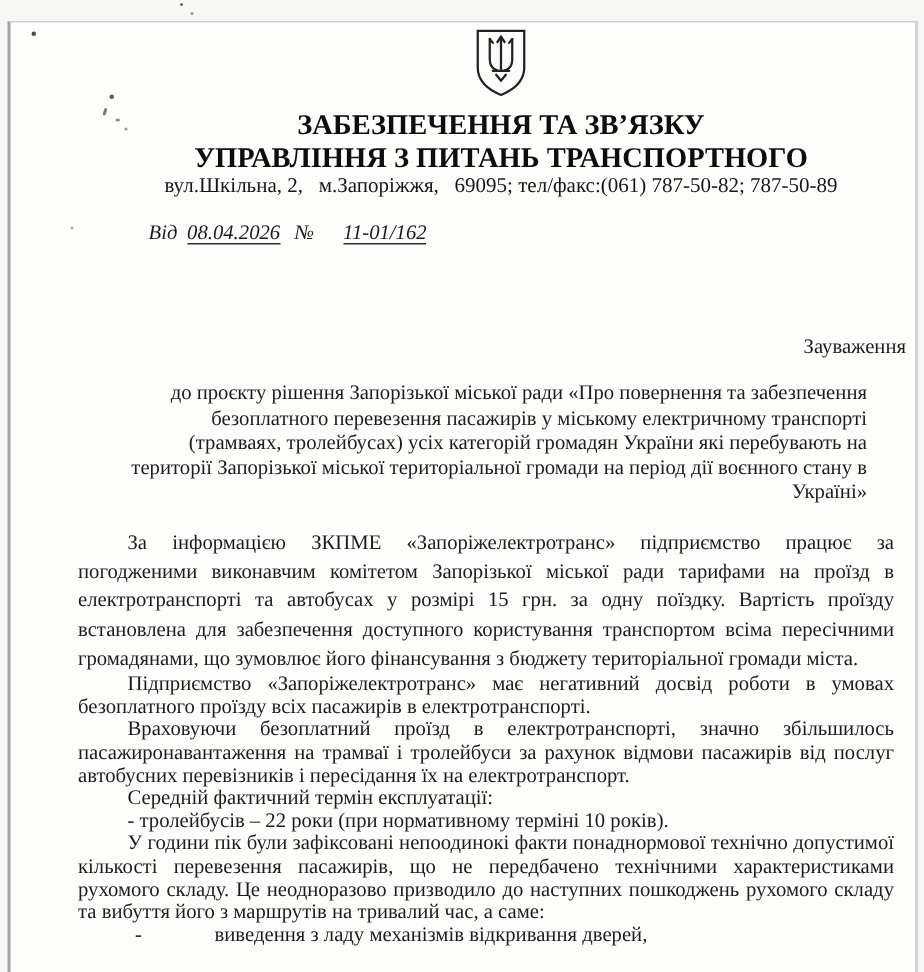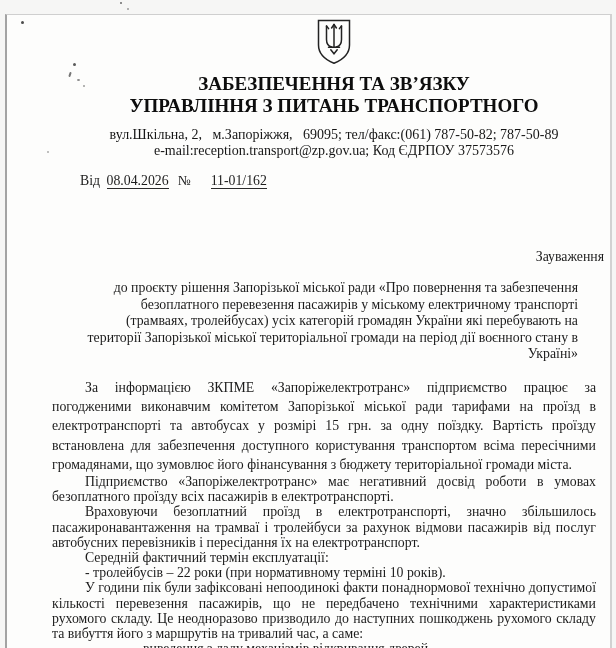--- a/index.html
+++ b/index.html
@@ -25,24 +25,24 @@
     color: #1c1c1c;
   }
 
   
   .letterhead { text-align: center; transform: translateX(10px); }
   .emblem-wrap { margin-top: 4px; height: 46px; }
   .org { font-weight: bold; font-size: 19px; line-height: 22px; color: #0d0d0d; }
   .org-block { margin-top: 8px; }
   .org1 { word-spacing: 11px; }
   .contact { font-size: 14px; line-height: 16px; white-space: pre-wrap; color: #161616; }
-  .contact-block { margin-top: 10px; font-family: Liberation Serif, serif; }
+  .contact-block { margin-top: 0; font-family: Liberation Serif, serif; }
 
   
-  .ref-line { margin-top: 14px; margin-left: 28px; font-size: 13.8px; line-height: 16px; }
+  .ref-line { margin-top: 14px; margin-left: 47px; font-size: 13.8px; line-height: 16px; font-style: italic; }
   .u { border-bottom: 1px solid #2a2a2a; padding-bottom: 0px; }
   .ref-date { margin-left: 3px; }
   .ref-no-sign { margin-left: 6px; }
   .ref-number { margin-left: 16px; }
 
   
   .title-block { margin-top: 59px; text-align: right; transform: translateX(8px); }
   .doc-title { font-size: 13.8px; line-height: 17px; }
   .doc-subtitle {
     font-size: 13.8px; line-height: 16.6px;
@@ -101,21 +101,20 @@
         </span>
       </div>
 
       <div class="org-block">
         <div class="org">ЗАБЕЗПЕЧЕННЯ ТА ЗВ’ЯЗКУ</div>
         <div class="org">УПРАВЛІННЯ З ПИТАНЬ ТРАНСПОРТНОГО</div>
       </div>
 
       <div class="contact-block">
         <div class="contact">вул.Шкільна, 2,   м.Запоріжжя,   69095; тел/факс:(061) 787-50-82; 787-50-89</div>
-        <div class="contact">e-mail:reception.transport@zp.gov.ua; Код ЄДРПОУ 37573576</div>
       </div>
 
     </div>
 
     <div class="ref-line">
       <span>Від</span>
       <span class="u ref-date">08.04.2026</span>
       <span class="ref-no-sign">№</span>
       <span class="u ref-number">11-01/162</span>
     </div>

